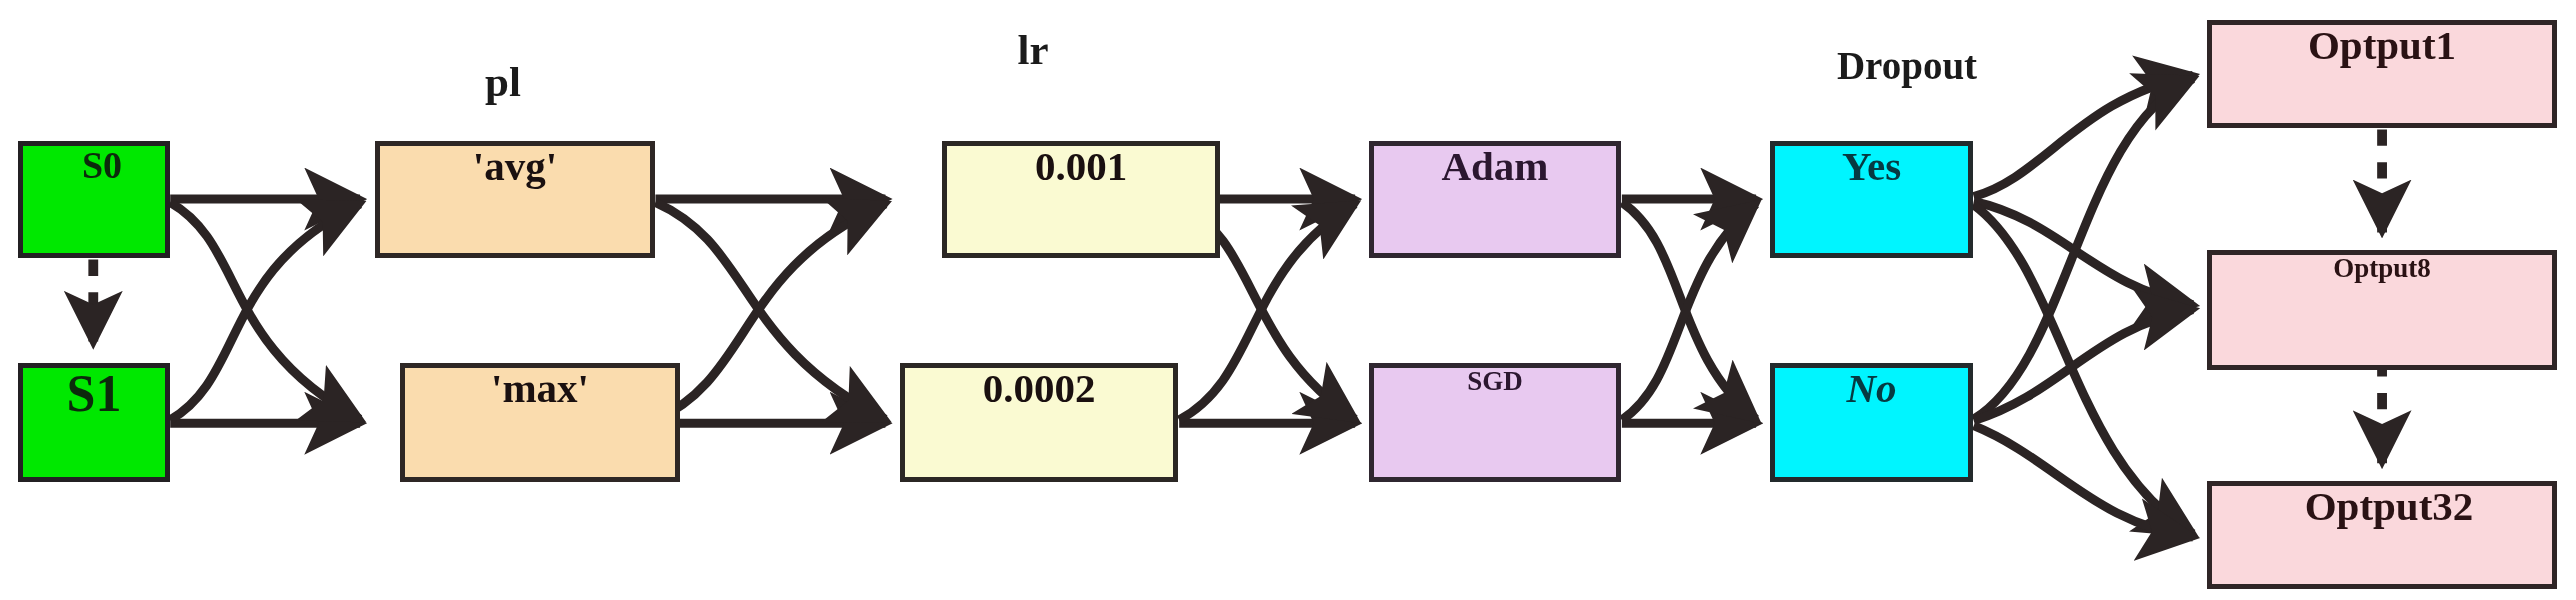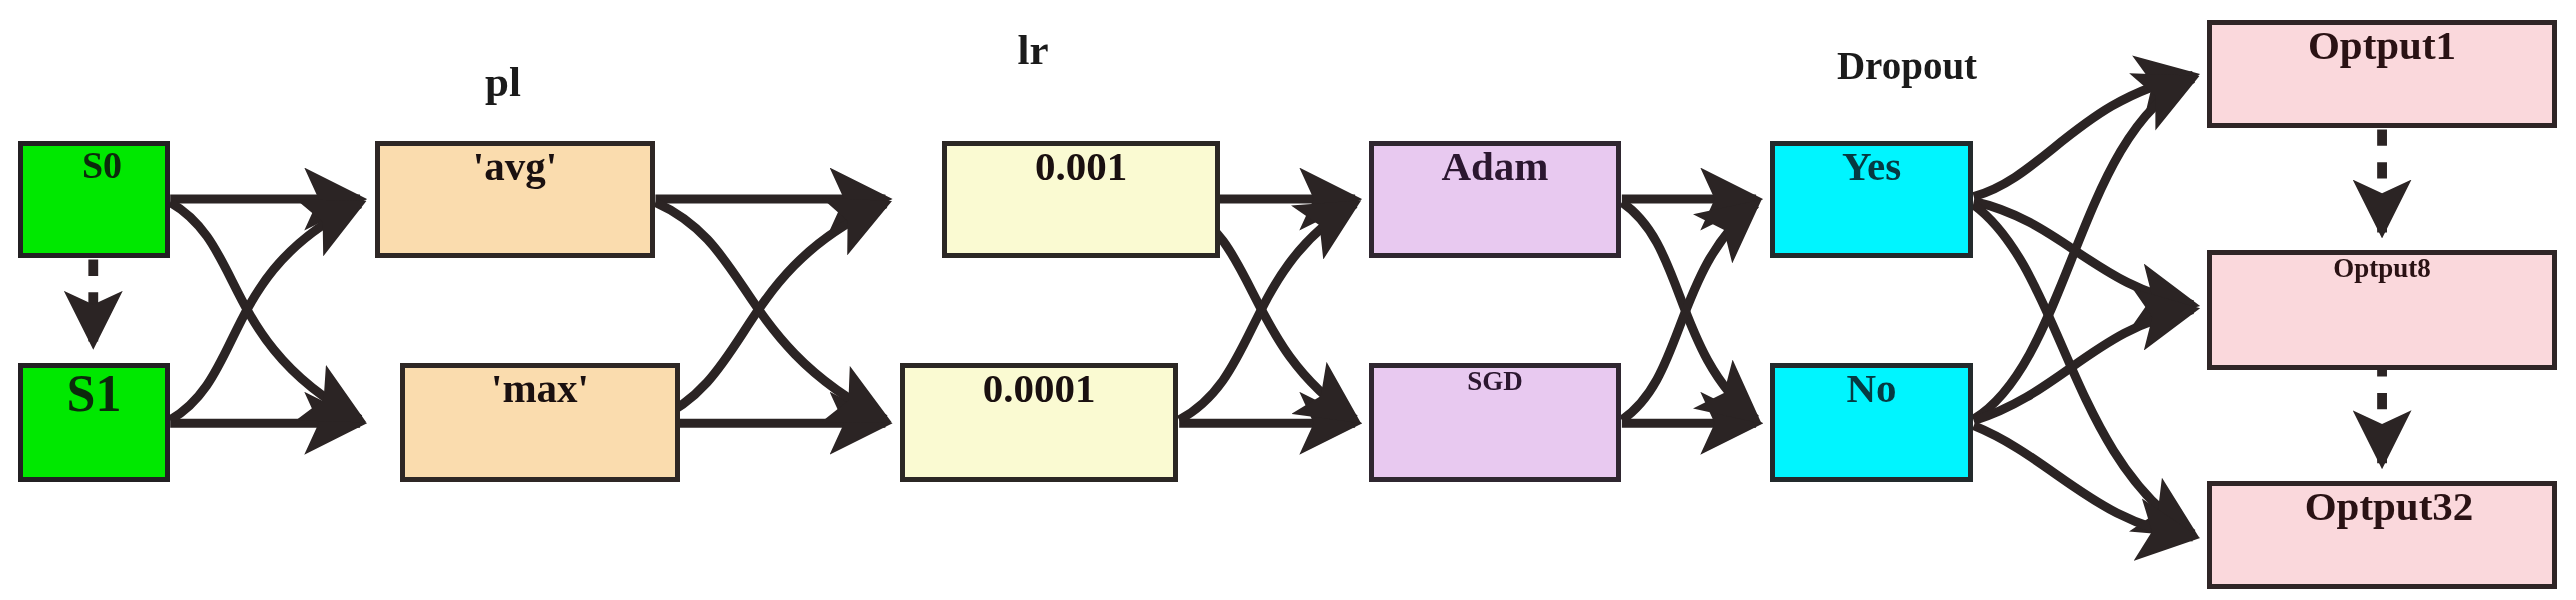--- a/index.html
+++ b/index.html
@@ -118,32 +118,32 @@
   <div class="node n-pool" style="left: 375px; top: 141px; width: 280px; height: 117px; font-size: 41px; background: rgb(250, 220, 174);">
     <span class="lbl">'avg'</span>
   </div>
   <div class="node n-pool" style="left: 375px; top: 363px; width: 280px; height: 119px; font-size: 41px; background: rgb(250, 220, 174); margin-left: 25px;">
     <span class="lbl">'max'</span>
   </div>
   <div class="node n-lr" style="left: 900px; top: 141px; width: 278px; height: 117px; font-size: 41px; background: rgb(250, 250, 210); margin-left: 42px;">
     <span class="lbl">0.001</span>
   </div>
   <div class="node n-lr" style="left: 900px; top: 363px; width: 278px; height: 119px; font-size: 41px; background: rgb(250, 250, 210);">
-    <span class="lbl">0.0001</span>
+    <span class="lbl">0.0002</span>
   </div>
   <div class="node n-opt" style="left: 1369px; top: 141px; width: 252px; height: 117px; font-size: 41px; background: rgb(232, 201, 240);">
     <span class="lbl">Adam</span>
   </div>
   <div class="node n-opt" style="left: 1369px; top: 363px; width: 252px; height: 119px; font-size: 27px; background: rgb(232, 201, 240);">
     <span class="lbl">SGD</span>
   </div>
   <div class="node n-drop" style="left: 1770px; top: 141px; width: 203px; height: 117px; font-size: 41px; background: rgb(0, 245, 255);">
     <span class="lbl">Yes</span>
   </div>
-  <div class="node n-drop" style="left: 1770px; top: 363px; width: 203px; height: 119px; font-size: 41px; background: rgb(0, 245, 255);">
+  <div class="node n-drop" style="left: 1770px; top: 363px; width: 203px; height: 119px; font-size: 41px; background: rgb(0, 245, 255); font-style: italic;">
     <span class="lbl">No</span>
   </div>
   <div class="node n-out" style="left: 2207px; top: 19.6px; width: 350px; height: 108px; font-size: 41px; background: rgb(250, 216, 220);">
     <span class="lbl">Optput1</span>
   </div>
   <div class="node n-out" style="left: 2207px; top: 250px; width: 350px; height: 120px; font-size: 27px; background: rgb(250, 216, 220);">
     <span class="lbl">Optput8</span>
   </div>
   <div class="node n-out" style="left: 2207px; top: 481px; width: 350px; height: 108px; font-size: 41px; background: rgb(250, 216, 220); padding-left: 14px;">
     <span class="lbl">Optput32</span>

